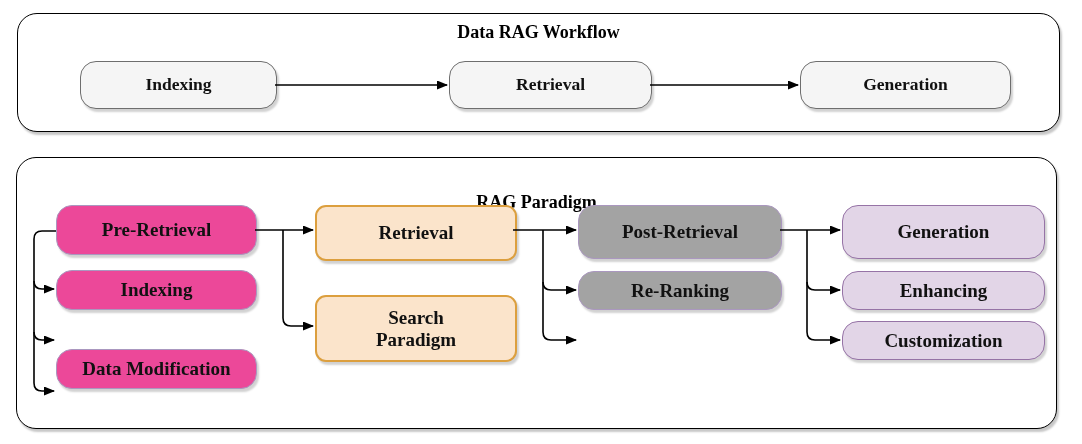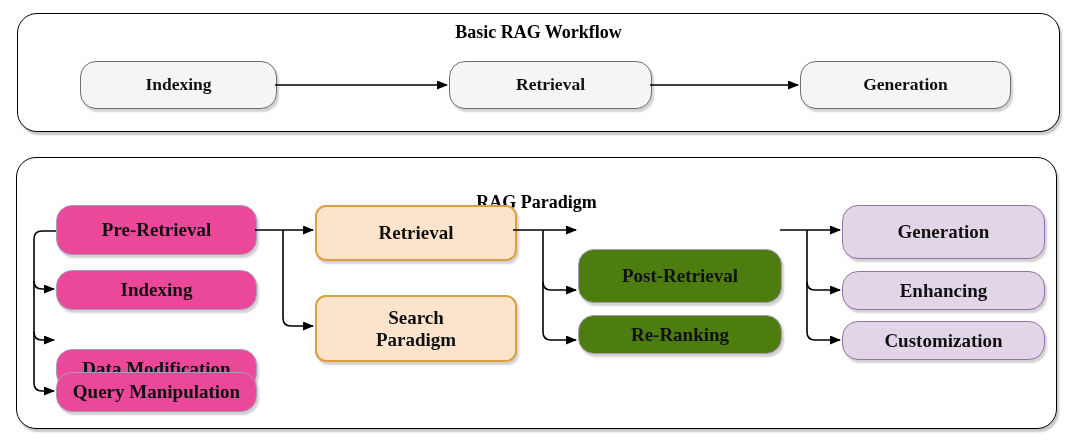--- a/index.html
+++ b/index.html
@@ -16,33 +16,33 @@
     font-weight:bold;font-size:18px;color:#000;
   }
   .node{
     position:absolute;display:flex;align-items:center;justify-content:center;
     border-radius:16px;font-weight:bold;font-size:19px;text-align:center;
     box-shadow:2px 3px 2px rgba(0,0,0,0.18);line-height:1.12;
   }
   .node.gray  {background:#F5F5F5;border:1.6px solid #6E6E6E;font-size:17.5px;}
   .node.cream {background:#ec4899;border:1.8px solid #AA97BF;}
   .node.orange{background:#FBE4CB;border:2px solid #DC9F3E;border-radius:11px;}
-  .node.green {background:#4d7c0f;border:1.8px solid #AA97BF;margin-top:44px;}
+  .node.green {background:#a3a3a3;border:1.8px solid #AA97BF;}
   .node.purple{background:#E2D5E7;border:1.8px solid #9673A6;}
   .prewrap{white-space:pre-line;}
   svg.wires{position:absolute;left:0;top:0;pointer-events:none;}
   svg.wires path{stroke:#000;stroke-width:1.6;fill:none;}
 </style>
 </head>
 <body>
 
 <div class="stage">
 
   <div class="panel" style="left:17px;top:13px;width:1041px;height:117px;">
-    <div class="panel-title" style="top:8px;">Basic RAG Workflow</div>
+    <div class="panel-title" style="top:8px;">Data RAG Workflow</div>
   </div>
 
   <div class="node gray" style="left:80px;top:61px;width:195px;height:46px;">
     <span>Indexing</span>
   </div>
   <div class="node gray" style="left:449px;top:61px;width:201px;height:46px;">
     <span>Retrieval</span>
   </div>
   <div class="node gray" style="left:800px;top:61px;width:209px;height:46px;">
     <span>Generation</span>
@@ -53,23 +53,20 @@
   </div>
 
   <div class="node cream" style="left:56px;top:205px;width:199px;height:48px;">
     <span>Pre-Retrieval</span>
   </div>
   <div class="node cream" style="left:56px;top:270px;width:199px;height:38px;">
     <span>Indexing</span>
   </div>
   <div class="node cream" style="left:56px;top:321px;width:199px;height:38px;margin-top:28px;">
     <span>Data Modification</span>
-  </div>
-  <div class="node cream" style="left:56px;top:372px;width:199px;height:38px;">
-    <span>Query Manipulation</span>
   </div>
 
   <div class="node orange" style="left:315px;top:205px;width:198px;height:52px;">
     <span>Retrieval</span>
   </div>
   <div class="node orange prewrap" style="left:315px;top:295px;width:198px;height:63px;">
     <span class="prewrap">Search
 Paradigm</span>
   </div>
 

